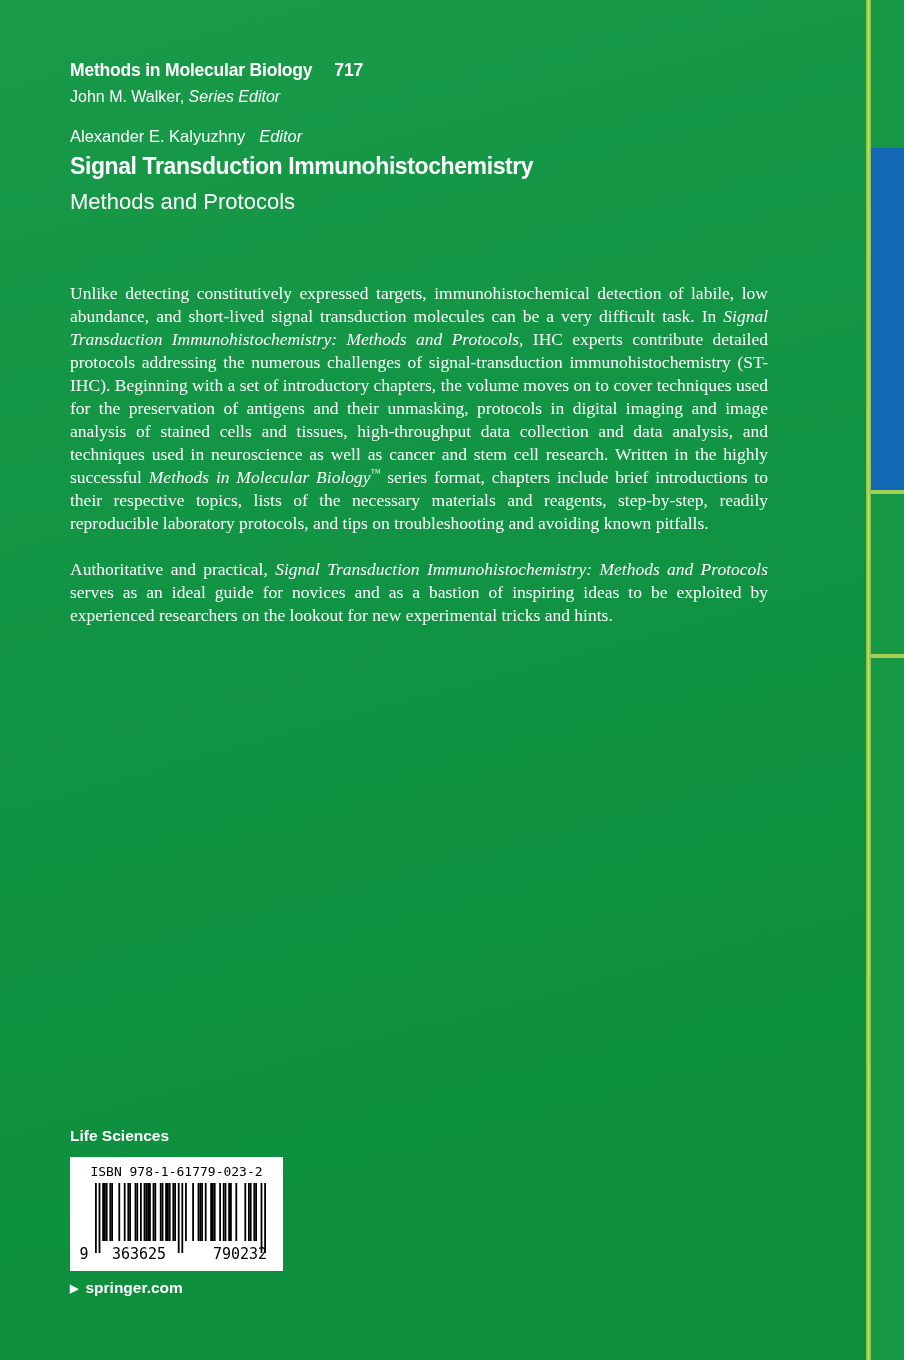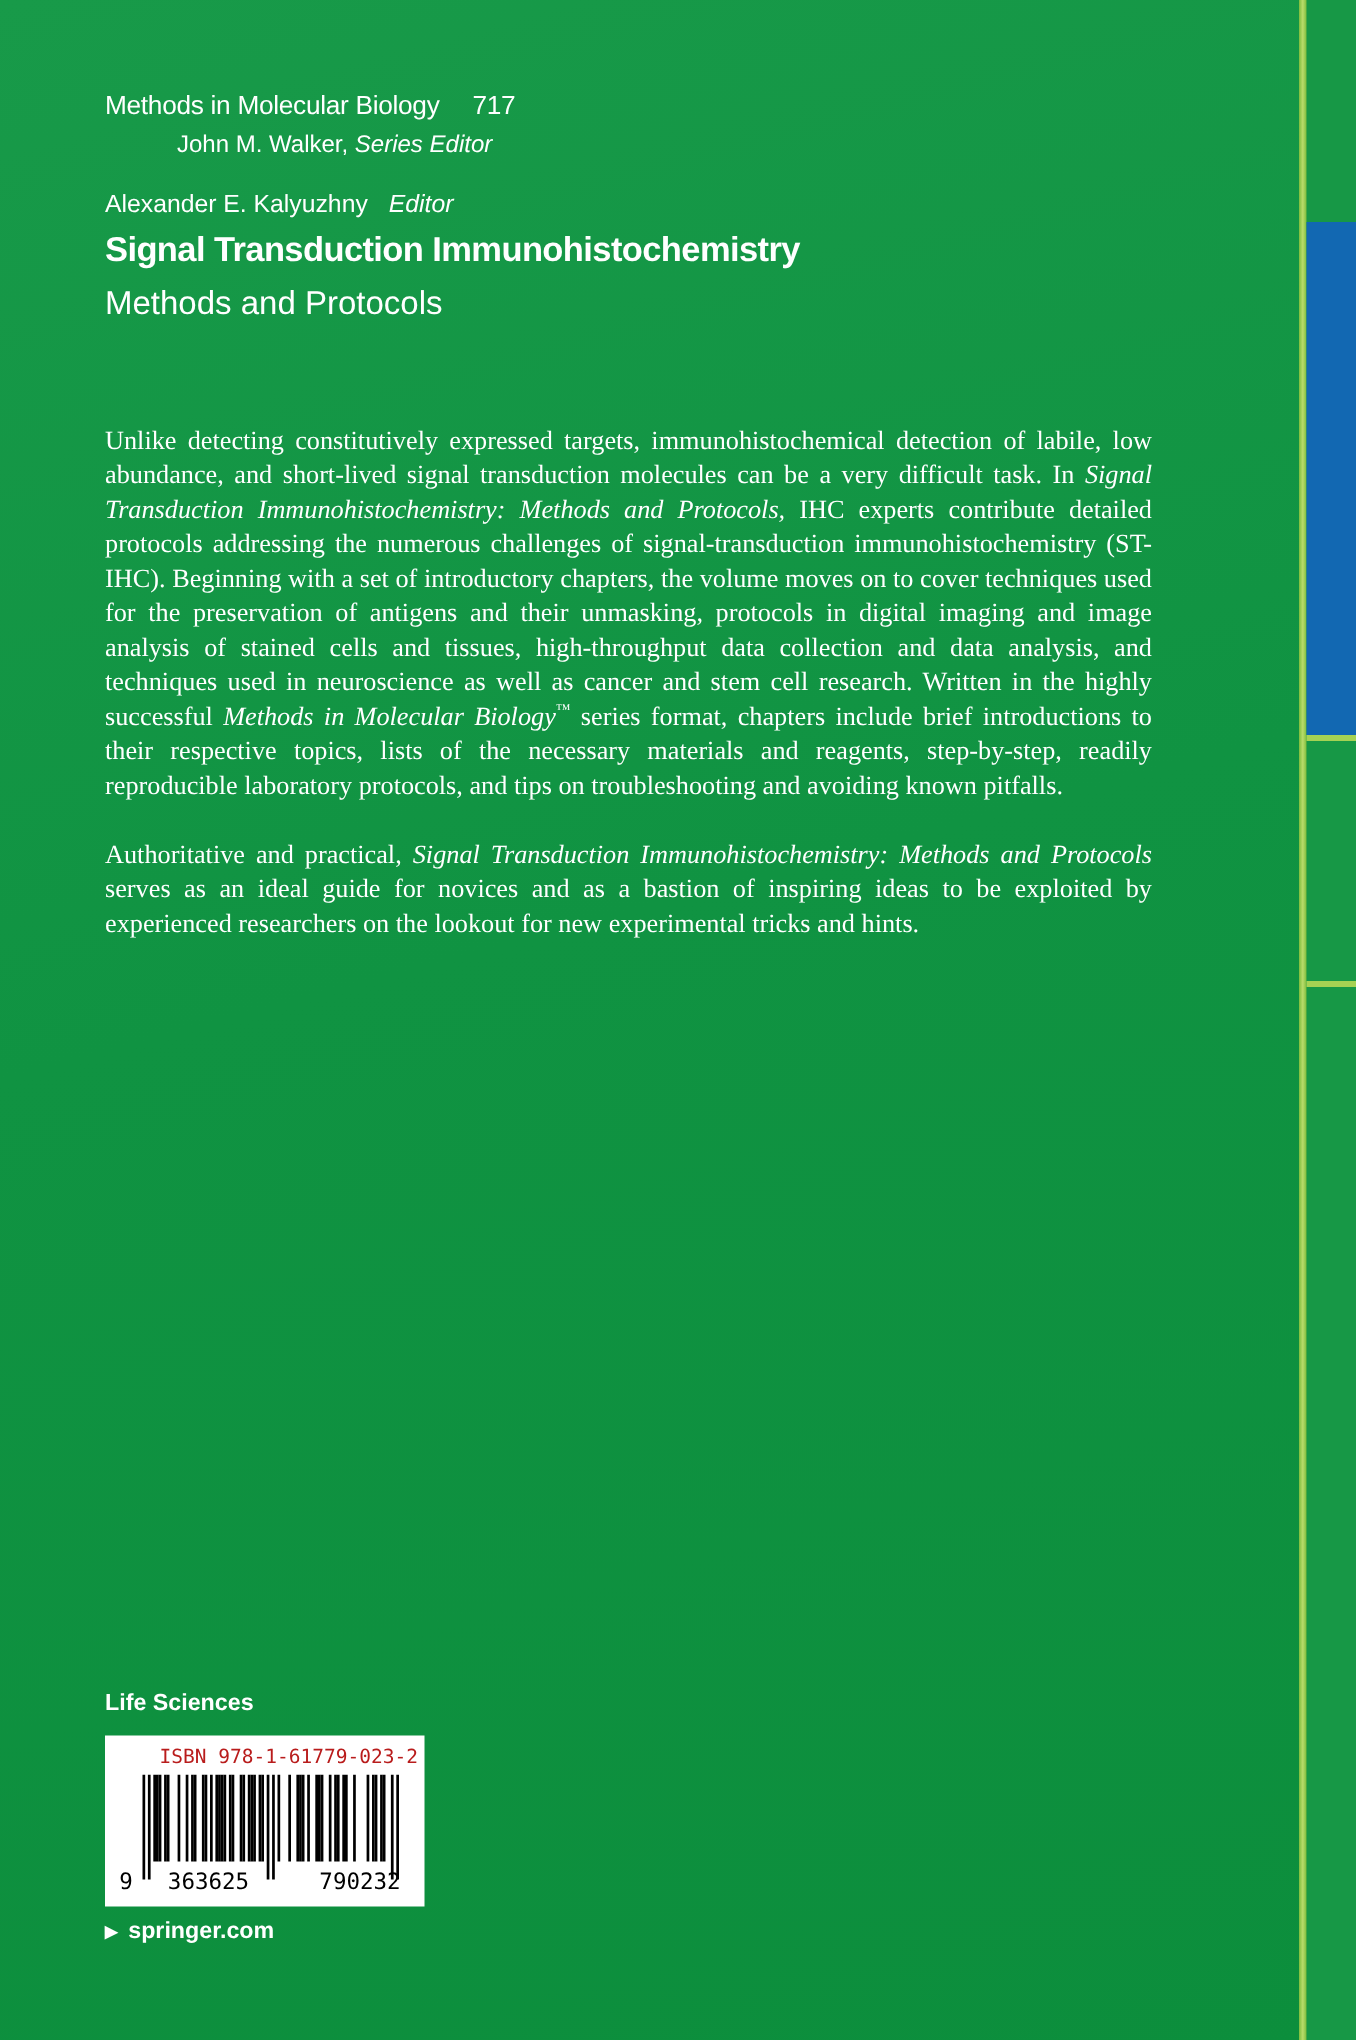--- a/index.html
+++ b/index.html
@@ -42,29 +42,28 @@
     width: 33px; height: 4px;
     background: #a6d253;
   }
   .strip-divider.d1 { top: 490px; }
   .strip-divider.d2 { top: 654px; }
 
   
   .series-line {
     position: absolute;
     left: 70px; top: 60px;
-    font-size: 17.5px; font-weight: normal;
+    font-size: 17.5px; font-weight: bold;
     letter-spacing: -0.2px;
   }
   .series-number { margin-left: 22px; }
   .series-editor-line {
     position: absolute;
     left: 70px; top: 88px;
     font-size: 16px;
-    margin-left: 48px;
   }
   .series-editor-role { font-style: italic; }
   .volume-editor-line {
     position: absolute;
     left: 70px; top: 127px;
     font-size: 16.5px;
   }
   .volume-editor-role { font-style: italic; font-weight: normal; margin-left: 14px; }
   .book-title {
     position: absolute;
@@ -100,23 +99,23 @@
     font-size: 15.5px; font-weight: bold;
   }
   .barcode-panel {
     position: absolute;
     left: 70px; top: 1157px;
     width: 213px; height: 114px;
     background: #ffffff;
   }
   .isbn-label {
     position: absolute;
-    left: 16px; top: 7px; width: 213px;
+    left: 0; top: 7px; width: 213px;
     text-align: center;
-    color: #b91c1c;
+    color: #000000;
     font-family: "DejaVu Sans Mono", monospace;
     font-size: 13px;
     white-space: nowrap;
   }
   .ean-svg {
     position: absolute;
     left: 11px; top: 26px;
   }
   .ean-svg rect { fill: #000; }
   .ean-digit {

